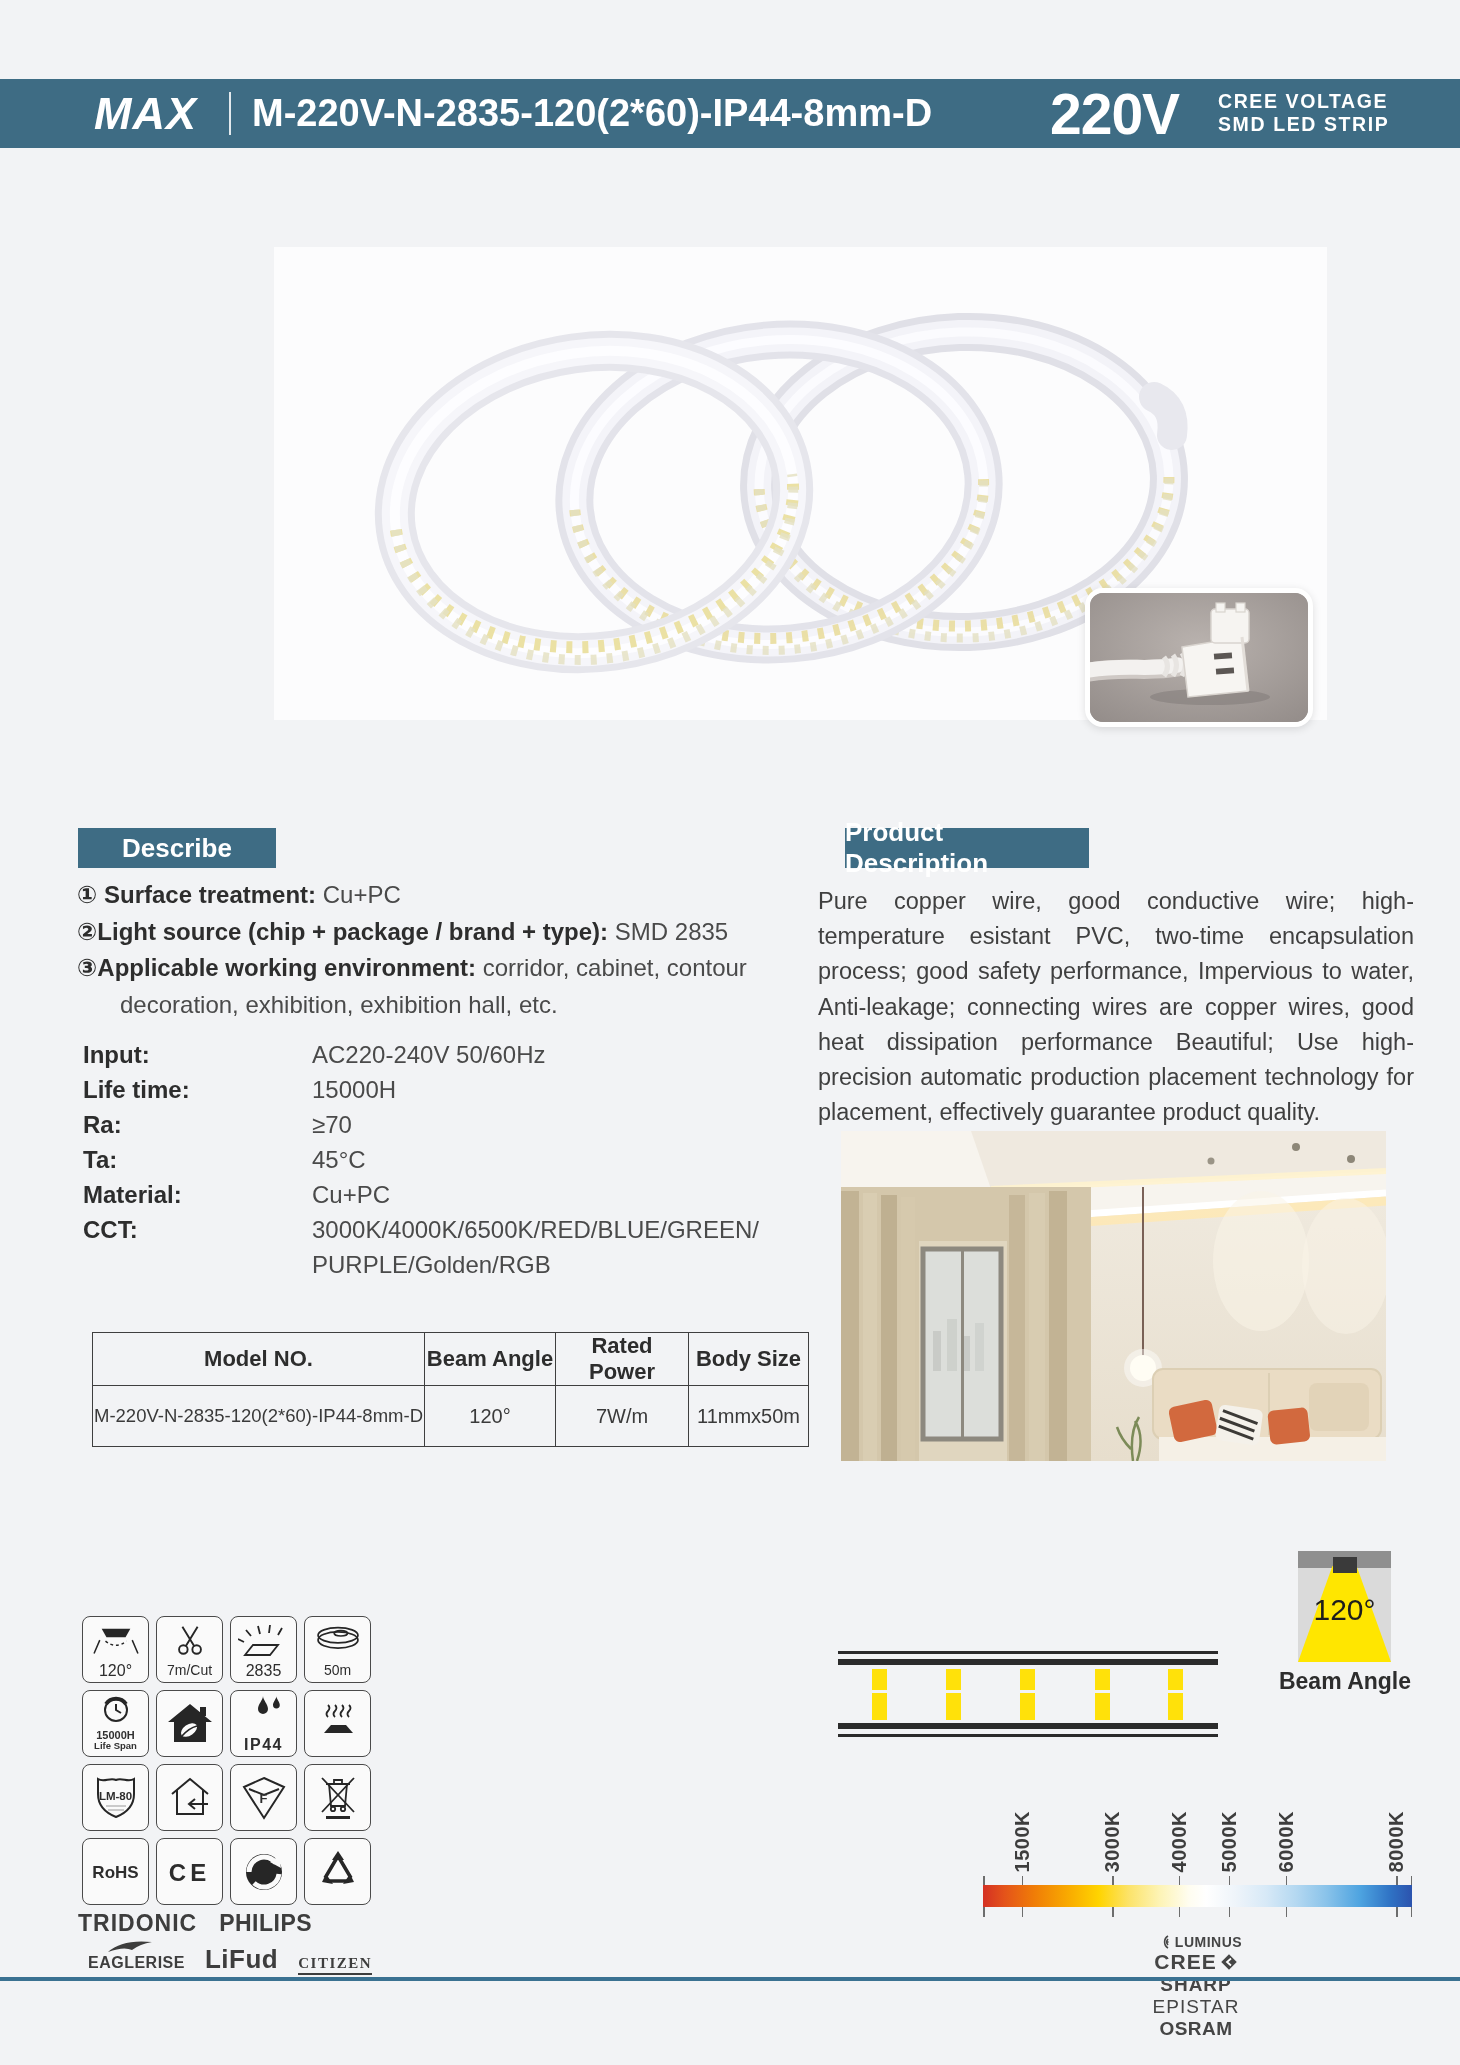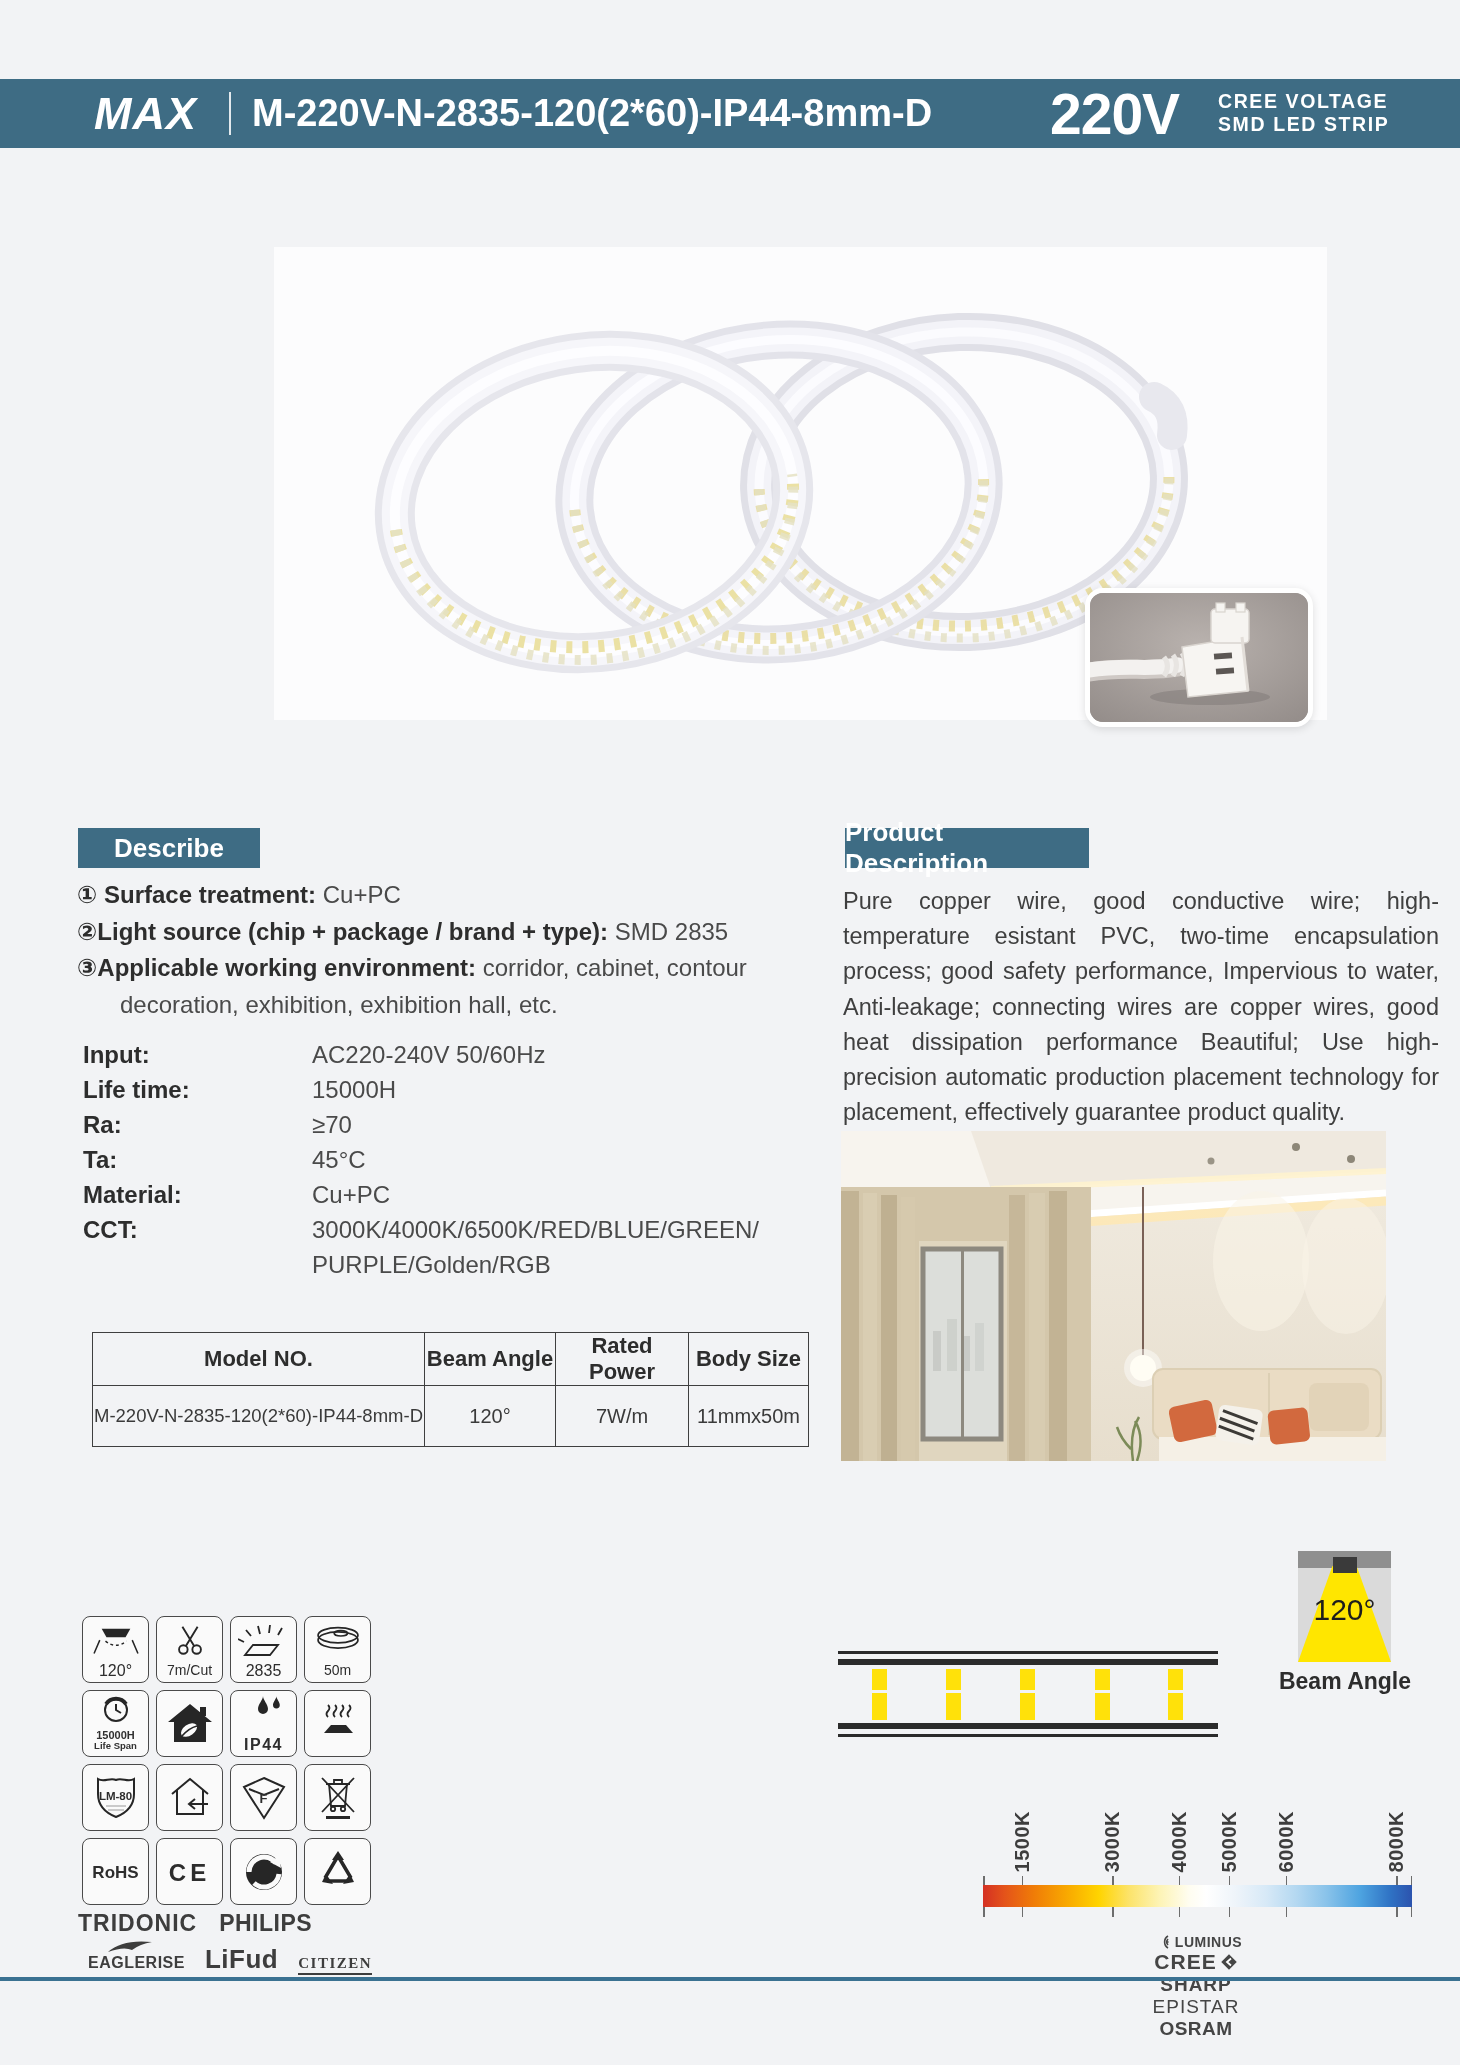--- a/index.html
+++ b/index.html
@@ -16,21 +16,21 @@
   .tagline div{font-size:19.5px;line-height:23px;letter-spacing:1.6px;white-space:nowrap;}
 
   
   .hero{position:absolute;left:274px;top:247px;width:1053px;height:473px;background:#fcfcfd;}
   .inset{position:absolute;left:1085px;top:588px;width:218px;height:129px;border-radius:18px;border:5px solid #fff;
          box-shadow:0 2px 8px rgba(0,0,0,.12);overflow:hidden;background:#a39d9a;}
 
   
   .sec-title{position:absolute;height:40px;background:#3e6c84;color:#fff;font-weight:700;font-size:26px;
              display:flex;align-items:center;justify-content:center;}
-  .sec-title.describe{left:78px;top:828px;width:182px;}
+  .sec-title.describe{left:78px;top:828px;width:198px;}
   .sec-title.proddesc{left:845px;top:828px;width:244px;}
 
   
   .d-items{position:absolute;left:77px;top:877px;width:710px;font-size:24px;line-height:36.5px;}
   .d-item{padding-left:43px;text-indent:-43px;}
   .d-item .num,.d-item .lbl{font-weight:700;color:#2d2d2d;}
   .d-item .val{font-weight:400;color:#4a4a4a;}
 
   
   .specs{position:absolute;left:83px;top:1041px;width:700px;font-size:24px;}
@@ -40,21 +40,21 @@
   .spec-cont{height:35px;padding-left:229px;color:#4a4a4a;}
 
   
   .spec-table{position:absolute;left:92px;top:1332px;border-collapse:collapse;table-layout:fixed;width:716px;}
   .spec-table th,.spec-table td{border:1.5px solid #3f3f3f;text-align:center;vertical-align:middle;padding:0;}
   .spec-table th{height:48px;font-size:22px;font-weight:700;color:#2d2d2d;}
   .spec-table td{height:60px;font-size:20px;color:#3a3a3a;}
   .spec-table td.model{font-size:18.5px;}
 
   
-  .pd-body{position:absolute;left:843px;top:884px;width:596px;font-size:23.5px;line-height:35.2px;
+  .pd-body{position:absolute;left:818px;top:884px;width:596px;font-size:23.5px;line-height:35.2px;
            text-align:justify;color:#3f3f3f;}
   .room{position:absolute;left:841px;top:1131px;width:545px;height:330px;overflow:hidden;}
 
   
   .icon-grid{position:absolute;left:82px;top:1616px;display:grid;grid-template-columns:repeat(4,67px);
              grid-auto-rows:67px;gap:7px;}
   .cell{position:relative;border:1.5px solid #4a4a4a;border-radius:8px;background:#fafafa;
         display:flex;flex-direction:column;align-items:center;justify-content:flex-end;overflow:hidden;}
   .cell svg{position:absolute;top:4px;left:50%;transform:translateX(-50%);}
   .cap{font-size:14px;color:#2d2d2d;margin-bottom:4px;line-height:15px;}

